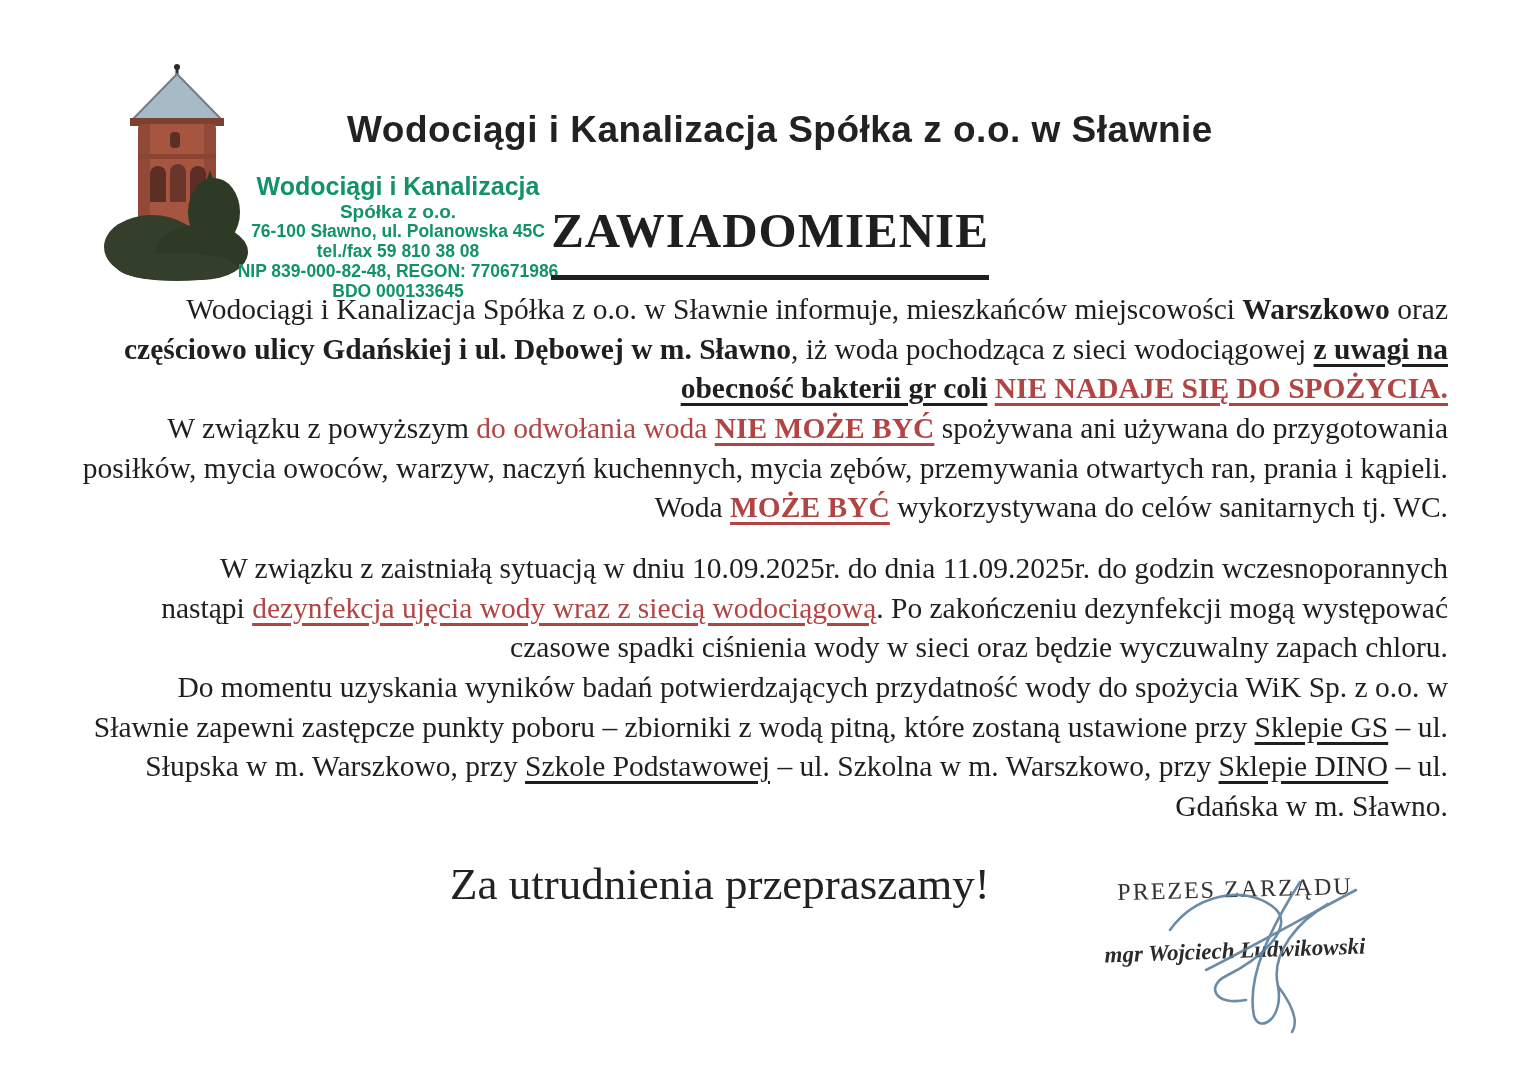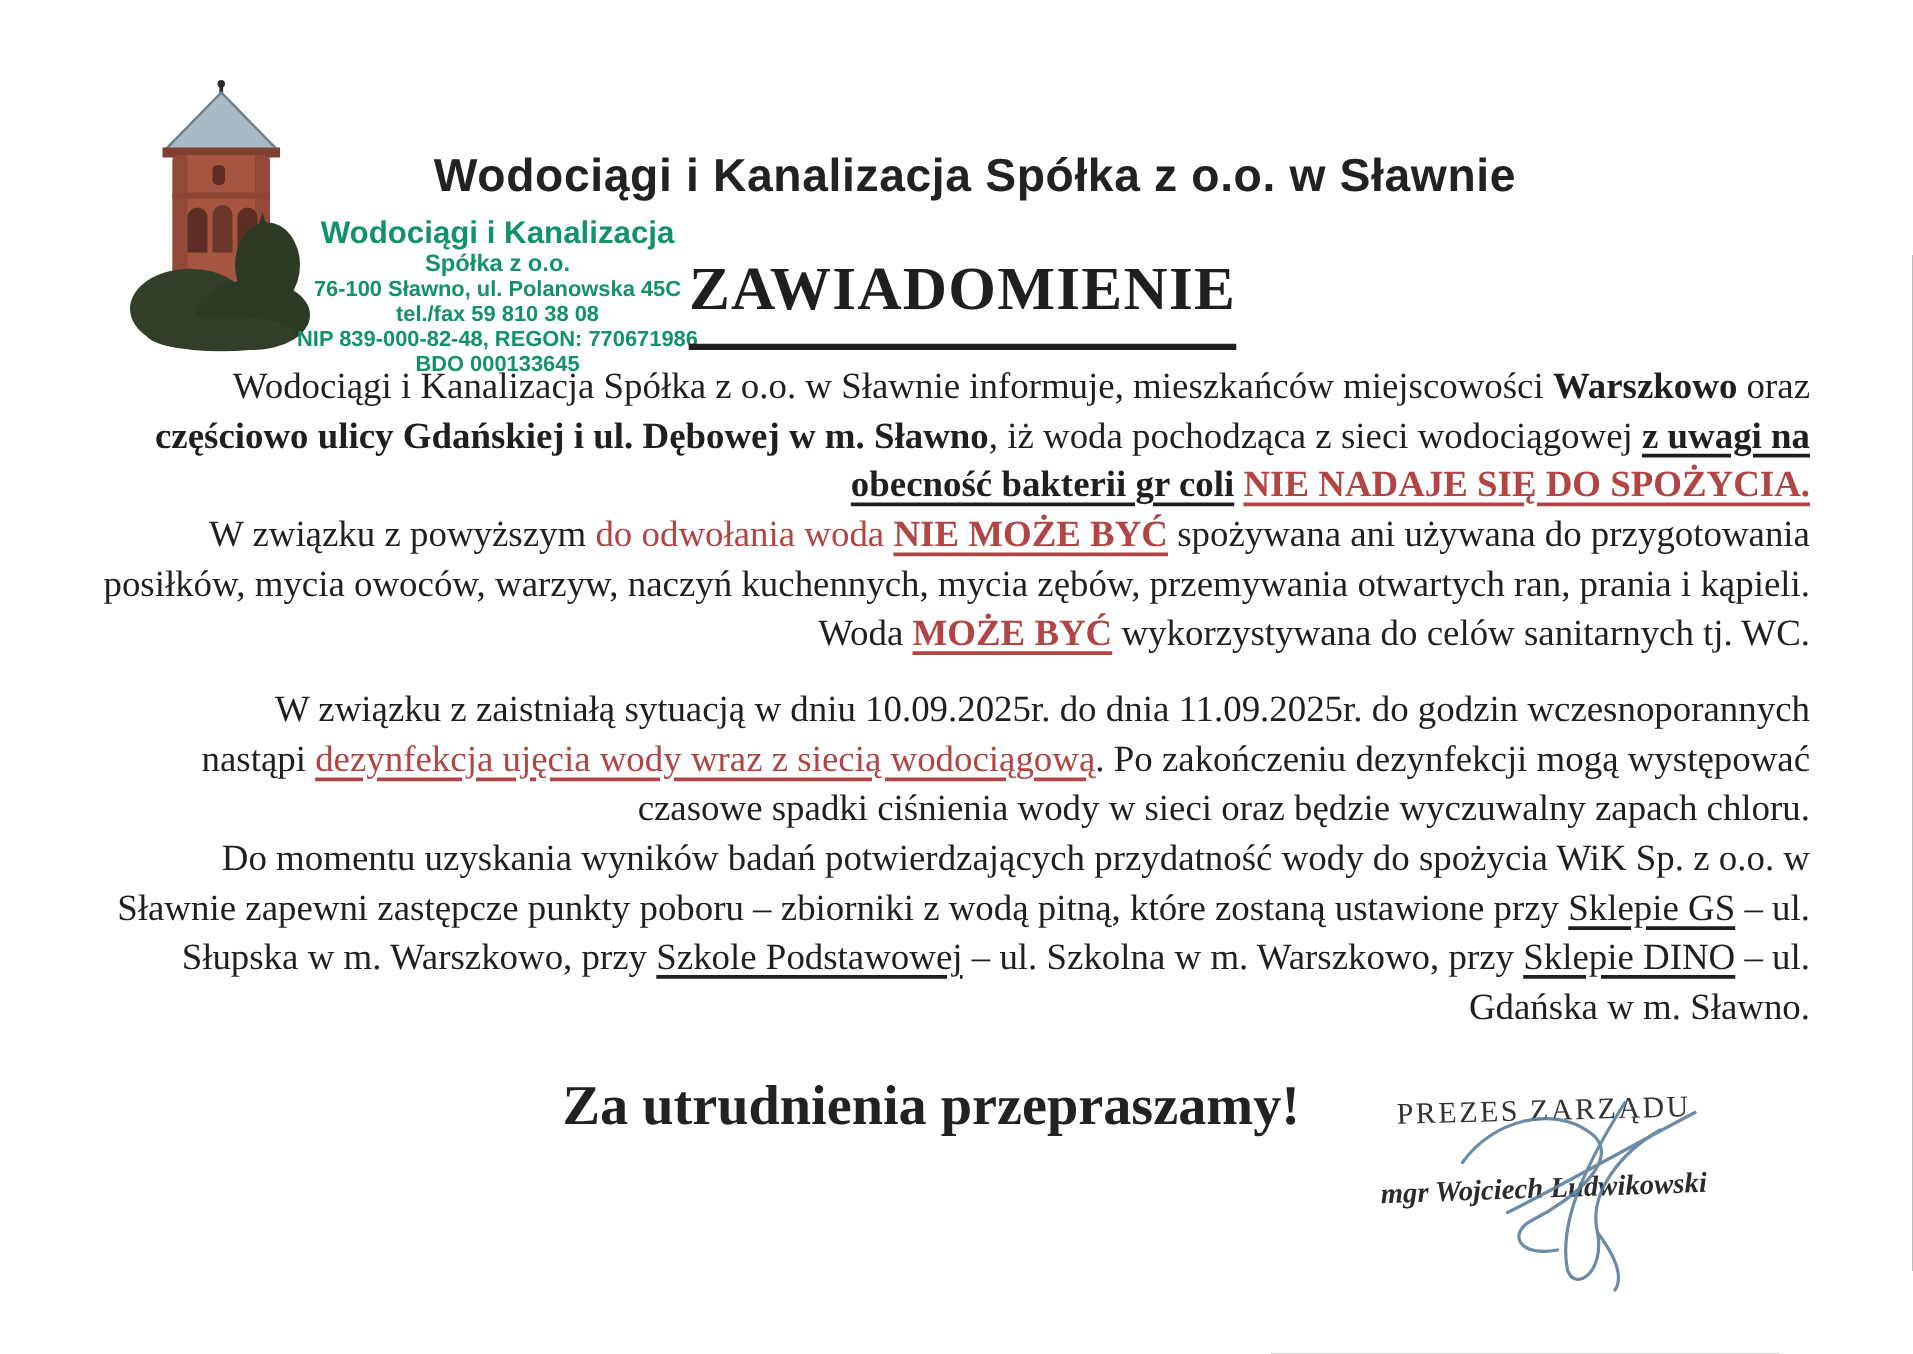--- a/index.html
+++ b/index.html
@@ -10,21 +10,21 @@
     overflow:hidden;
     font-family:"Liberation Serif", serif;
     color:#1f1f1f;
   }
 
   
   .logo{position:absolute;left:92px;top:62px;width:170px;height:220px;}
 
   
   .company-title{
-    position:absolute;left:255px;top:120px;width:1050px;
+    position:absolute;left:255px;top:109px;width:1050px;
     text-align:center;
     font-family:"Liberation Sans", sans-serif;
     font-weight:bold;font-size:37px;letter-spacing:0.5px;
     color:#222;
   }
 
   
   .stamp{
     position:absolute;left:228px;top:172px;width:340px;
     text-align:center;color:#12926a;
@@ -54,21 +54,21 @@
   }
   .body-text p{margin:0;text-indent:70px;}
   .body-text p.gap{margin-top:21px;}
   .b{font-weight:bold;}
   .u{text-decoration:underline;text-decoration-thickness:3px;text-underline-offset:5px;}
   .red{color:#b24444;}
 
   
   .apology{
     position:absolute;left:450px;top:858px;
-    font-weight:bold;font-size:45px;
+    font-weight:normal;font-size:45px;
     color:#222;
   }
   .signer-title{
     position:absolute;left:1100px;top:876px;width:270px;
     text-align:center;
     font-size:24px;letter-spacing:2px;color:#333;
     transform:rotate(-1.5deg);
   }
   .signer-name{
     position:absolute;left:1092px;top:938px;width:286px;

